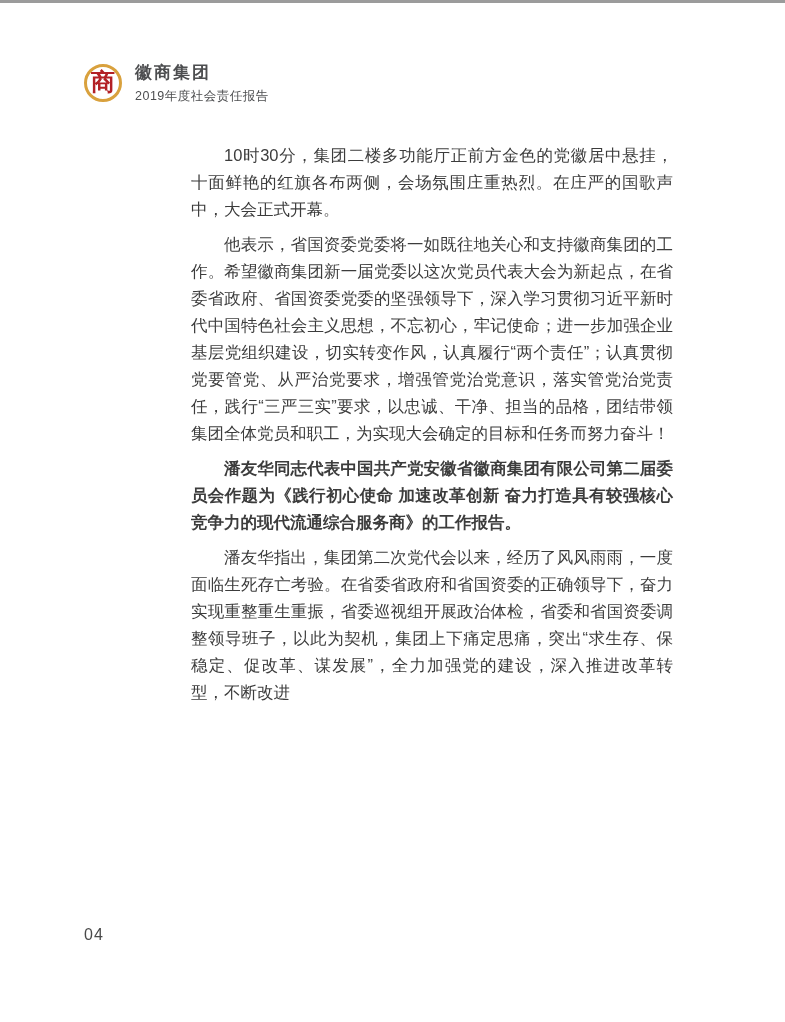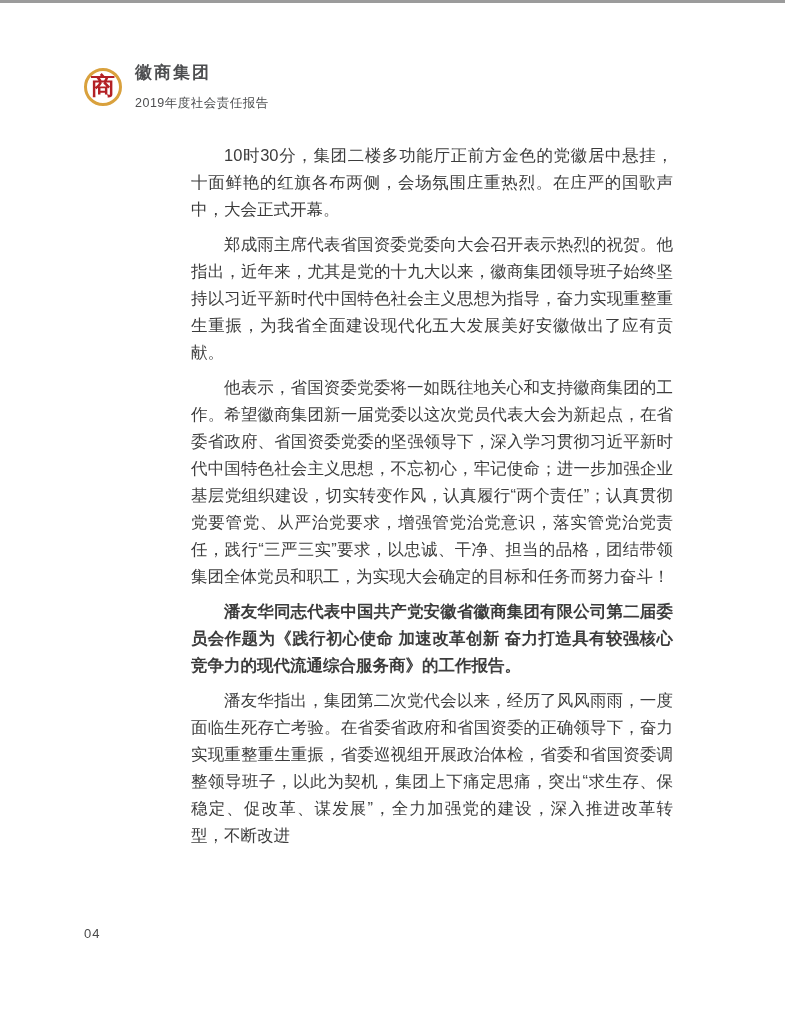--- a/index.html
+++ b/index.html
@@ -52,21 +52,21 @@
   .header-text { margin-left: 13px; }
   .org-name {
     font-size: 17px;
     font-weight: bold;
     color: #4D4E50;
     letter-spacing: 2px;
   }
   .report-title {
     font-size: 12.5px;
     color: #4D4E50;
-    margin-top: 11px;
+    margin-top: 4px;
     letter-spacing: 0.5px;
   }
   
   .body-text {
     position: absolute;
     left: 183px;
     top: 134px;
     width: 498px;
     font-size: 16.5px;
     line-height: 27px;
@@ -77,21 +77,21 @@
   .para {
     margin: 8px;
     text-indent: 2em;
   }
   .bold { font-weight: bold; }
   
   .page-number {
     position: absolute;
     left: 84px;
     top: 926px;
-    font-size: 13px;
+    font-size: 16px;
     color: #4A4A4A;
     letter-spacing: 1px;
   }
 </style>
 </head>
 <body>
 
 <div class="page">
 
   <div class="top-edge"></div>
@@ -103,21 +103,20 @@
     <div class="header-text">
       <div class="org-name">徽商集团</div>
       <div class="report-title">2019年度社会责任报告</div>
     </div>
   </header>
 
   <main class="body-text">
     <p class="para"><span>10时30分，集团二楼多功能厅正前方金色的党徽居中悬挂，十面鲜艳的红旗各布两侧，会场氛围庄重热烈。在庄严的国歌声中，大会正式开幕。</span></p>
 
 
-    <p class="para"><span>郑成雨主席代表省国资委党委向大会召开表示热烈的祝贺。他指出，近年来，尤其是党的十九大以来，徽商集团领导班子始终坚持以习近平新时代中国特色社会主义思想为指导，奋力实现重整重生重振，为我省全面建设现代化五大发展美好安徽做出了应有贡献。</span></p>
 
     <p class="para"><span>他表示，省国资委党委将一如既往地关心和支持徽商集团的工作。希望徽商集团新一届党委以这次党员代表大会为新起点，在省委省政府、省国资委党委的坚强领导下，深入学习贯彻习近平新时代中国特色社会主义思想，不忘初心，牢记使命；进一步加强企业基层党组织建设，切实转变作风，认真履行“两个责任”；认真贯彻党要管党、从严治党要求，增强管党治党意识，落实管党治党责任，践行“三严三实”要求，以忠诚、干净、担当的品格，团结带领集团全体党员和职工，为实现大会确定的目标和任务而努力奋斗！</span></p>
 
     <p class="para"><span class="bold">潘友华同志代表中国共产党安徽省徽商集团有限公司第二届委员会作题为《践行初心使命 加速改革创新 奋力打造具有较强核心竞争力的现代流通综合服务商》的工作报告。</span></p>
 
     <p class="para"><span>潘友华指出，集团第二次党代会以来，经历了风风雨雨，一度面临生死存亡考验。在省委省政府和省国资委的正确领导下，奋力实现重整重生重振，省委巡视组开展政治体检，省委和省国资委调整领导班子，以此为契机，集团上下痛定思痛，突出“求生存、保稳定、促改革、谋发展”，全力加强党的建设，深入推进改革转型，不断改进</span></p>
   </main>
 
   <footer>
     <div class="page-number">04</div>

